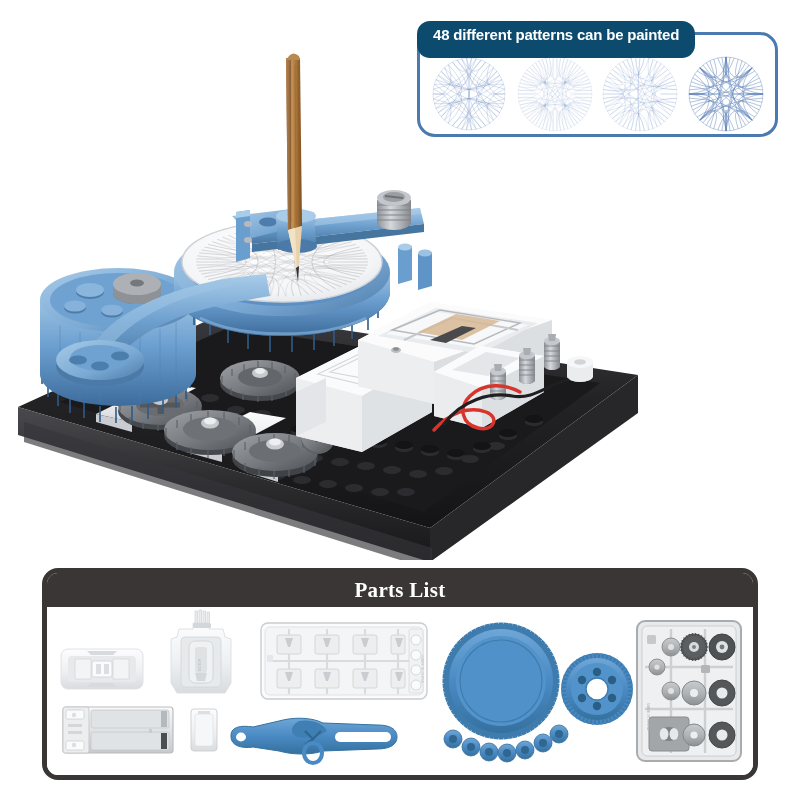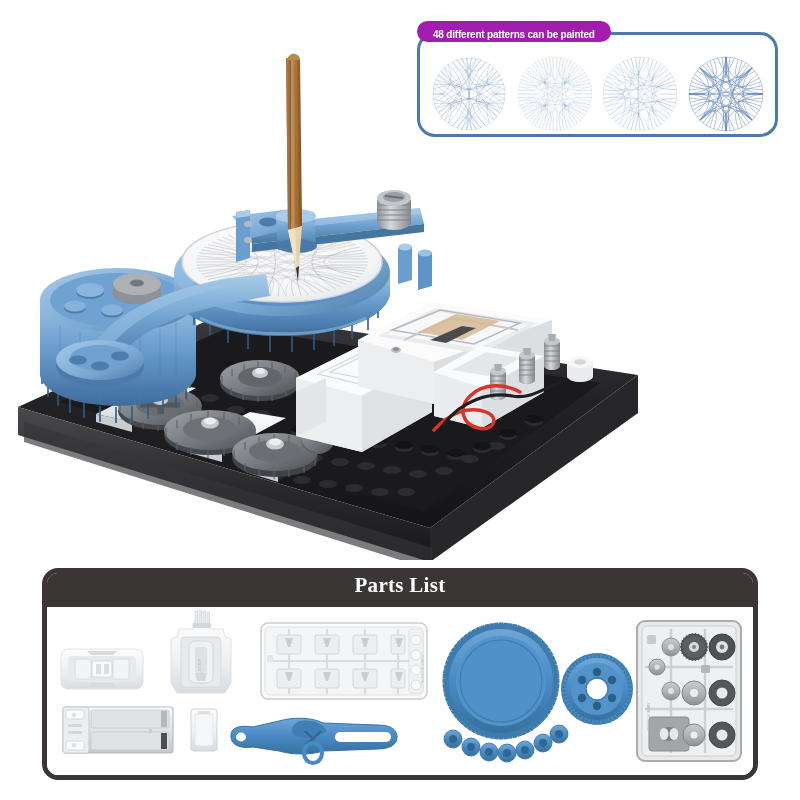--- a/index.html
+++ b/index.html
@@ -24,26 +24,26 @@
     height: 105px;
     box-sizing: border-box;
     border: 3px solid #4a7ab0;
     border-radius: 18px;
     background: #ffffff;
   }
   #pattern-banner-tab {
     position: absolute;
     left: -3px;
     top: -14px;
-    height: 21px;
+    height: 37px;
     padding: 0 16px 0 16px;
-    background: #a21caf;
+    background: #0c4a6e;
     border-radius: 13px 13px 13px 13px;
     color: #ffffff;
-    font-size: 10px;
+    font-size: 15px;
     font-weight: bold;
     line-height: 28px;
     white-space: nowrap;
     letter-spacing: -0.2px;
   }
   #pattern-row {
     position: absolute;
     left: 0; right: 0;
     top: 16px;
     height: 86px;
@@ -77,20 +77,21 @@
     border: 5px solid #3a3636;
     border-radius: 16px;
     background: #ffffff;
     overflow: hidden;
   }
   #parts-header {
     height: 34px;
     background: #3a3636;
     color: #ffffff;
     display: flex;
+    align-items: center;
     justify-content: center;
   }
   #parts-title {
     font-family: "Liberation Serif", serif;
     font-size: 21px;
     font-weight: bold;
     letter-spacing: 0.3px;
   }
   #parts-body {
     position: relative;

